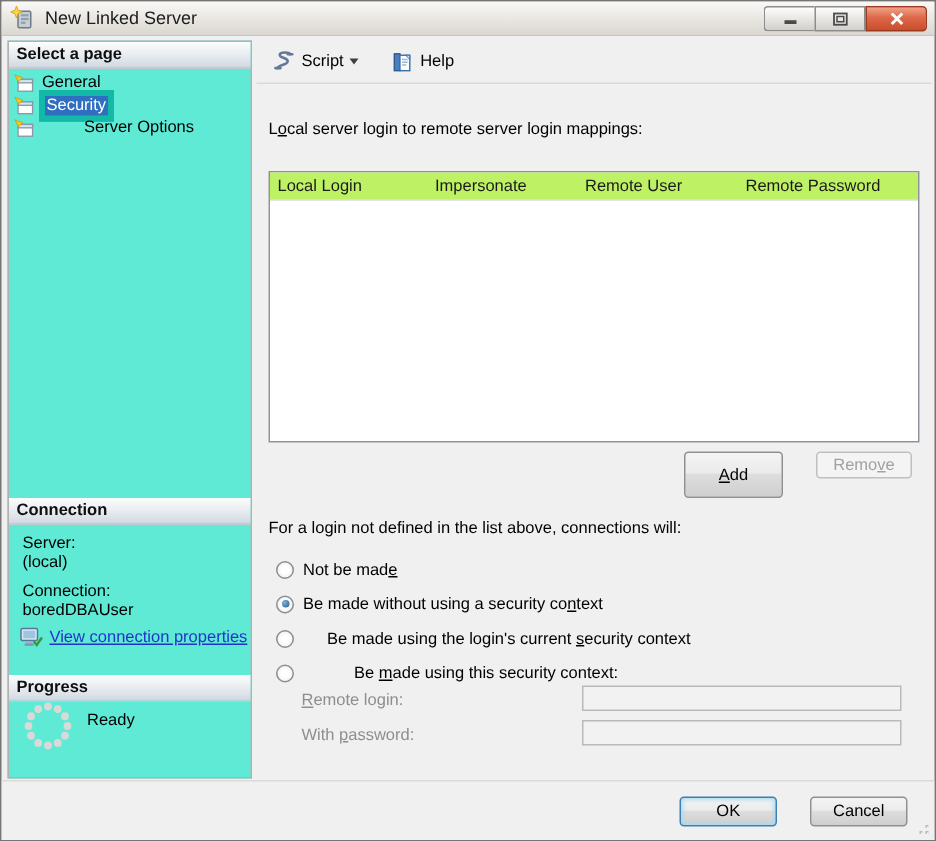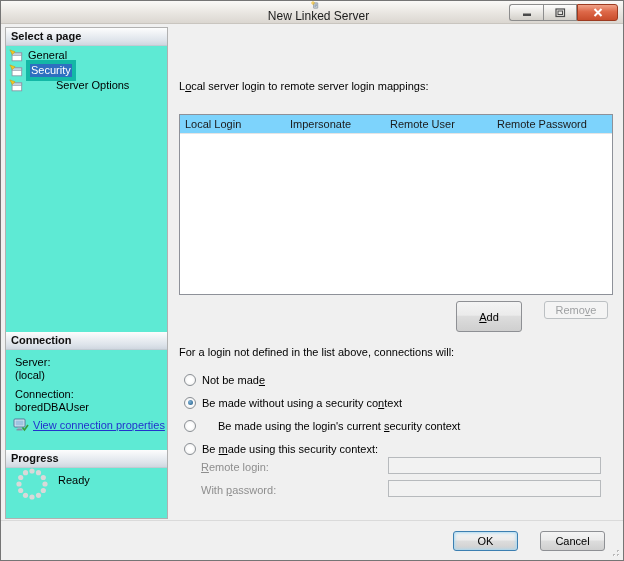--- a/index.html
+++ b/index.html
@@ -2,21 +2,21 @@
 <html><head>
 <meta charset="utf-8">
 <style>
   html,body{margin:0;padding:0;background:#fff;}
   .window{position:relative;width:624px;height:561px;box-sizing:border-box;
     background:#f0f0f0;border:1px solid #757575;overflow:hidden;
     font-family:"Liberation Sans",sans-serif;font-size:11px;color:#000;}
   
   .titlebar{position:absolute;left:0;top:0;right:0;height:22px;
     background:linear-gradient(#faf9f7,#e7e4df 60%,#dbd7d1);
-    border-bottom:1px solid #c9c5bf;display:flex;align-items:center;padding-left:6px;flex-direction:column;}
+    border-bottom:1px solid #c9c5bf;display:flex;align-items:center;padding-left:6px;}
   .title-text{margin-left:7px;font-size:12px;color:#1c1c1c;}
   .win-buttons{position:absolute;right:5px;top:3px;display:flex;}
   .win-btn{width:34px;height:17px;box-sizing:border-box;border:1px solid #8d8d8d;
     background:linear-gradient(#fdfdfd,#e9e7e3 50%,#d3d0ca);
     display:flex;align-items:center;justify-content:center;cursor:default;}
   .win-btn.min{border-radius:3px 0 0 3px;border-right:none;}
   .win-btn.close{width:41px;border-radius:0 3px 3px 0;border-color:#9a examine;
     border-color:#9c3a20;background:linear-gradient(#f0a288,#dd6848 45%,#c94d2c);}
   
   .sidebar{position:absolute;left:4px;top:26px;width:163px;height:492px;
@@ -37,21 +37,21 @@
   .tool-btn{display:flex;align-items:center;padding:2px 4px;margin-left:6px;cursor:default;}
   .tool-btn span{margin-left:4px;}
   .drop-arrow{width:0;height:0;border-left:3.5px solid transparent;border-right:3.5px solid transparent;
     border-top:4px solid #3f3f3f;margin-left:6px;}
   
   .lbl-static{position:absolute;color:#000;}
   .mn{text-decoration:underline;}
   .grid{position:absolute;left:178px;top:113px;width:434px;height:181px;
     background:#fff;border:1px solid #8e9199;box-sizing:border-box;}
   .grid-header{display:flex;height:18px;line-height:18px;border-bottom:1px solid #e4e4e4;
-    background:#7dd3fc;color:#1b1b1b;}
+    background:#bef264;color:#1b1b1b;}
   .gh{box-sizing:border-box;padding-left:5px;}
   .gh.c1{width:105px;}.gh.c2{width:100px;}.gh.c3{width:107px;}.gh.c4{flex:1;}
   .btn{position:absolute;box-sizing:border-box;border:1px solid #8e9094;border-radius:3px;
     background:linear-gradient(#f4f4f4,#ebebeb 45%,#dddddd 50%,#cfcfcf);
     font-family:"Liberation Sans",sans-serif;font-size:11px;color:#000;
     display:flex;align-items:center;justify-content:center;cursor:default;}
   .btn.default{border-color:#3c7fb1;box-shadow:inset 0 0 3px 1px #a9d9f2;border-radius:3px;}
   .btn.disabled{background:#f4f4f4;border-color:#bcc0c3;color:#9fa1a3;text-align:right;}
   .radio-row{position:absolute;left:183px;height:15px;display:flex;align-items:center;}
   .radio{width:12px;height:12px;box-sizing:border-box;border:1px solid #8a8f94;border-radius:50%;
@@ -159,20 +159,40 @@
           <circle cx="6.7" cy="11.5" r="2.6"></circle>
           <circle cx="11.5" cy="6.7" r="2.6"></circle>
         <circle cx="18" cy="5" r="2.6"></circle>
           <circle cx="24.5" cy="6.7" r="2.6"></circle>
           <circle cx="29.3" cy="11.5" r="2.6"></circle>
       </g>
     </svg>
     <span class="side-text" style="left:52px;top:446px;">Ready</span>
   </div>
 
+  <div class="toolbar">
+    <div class="tool-btn">
+      <svg width="16" height="16" viewBox="0 0 16 16">
+        <path d="M12.5 3.2 C12.5 1.6 5.5 1.6 5.5 3.6 C5.5 5.6 10.8 5.4 10.8 7.8 C10.8 10.4 4.2 10.2 4.2 12.4" fill="none" stroke="#64789a" stroke-width="1.7" stroke-linecap="round"></path>
+        <path d="M2.6 12.4 L6 12.4" stroke="#64789a" stroke-width="1.7" stroke-linecap="round"></path>
+        <path d="M11 3.2 L13.8 3.2" stroke="#64789a" stroke-width="1.7" stroke-linecap="round"></path>
+      </svg>
+      <span>Script</span>
+      <span class="drop-arrow"></span>
+    </div>
+    <div class="tool-btn" style="margin-left:14px;">
+      <svg width="15" height="15" viewBox="0 0 16 16">
+        <rect x="2" y="2" width="4" height="12" fill="#4a7fc1" stroke="#2d5a8e"></rect>
+        <rect x="6" y="3" width="7" height="11" fill="#fff" stroke="#3a6ea5"></rect>
+        <path d="M13 3 L13 6 L10 3 Z" fill="#cfe0f2" stroke="#3a6ea5" stroke-width="0.7"></path>
+        <path d="M7.5 6 h4 M7.5 8 h4 M7.5 10 h3" stroke="#9db8d2" stroke-width="1"></path>
+      </svg>
+      <span>Help</span>
+    </div>
+  </div>
 
   <span class="lbl-static" style="left:178px;top:79px;"><span>L</span><span class="mn">o</span><span>cal server login to remote server login mappings:</span></span>
 
   <div class="grid">
     <div class="grid-header">
       <div class="gh c1">Local Login</div>
       <div class="gh c2">Impersonate</div>
       <div class="gh c3">Remote User</div>
       <div class="gh c4">Remote Password</div>
     </div>
@@ -193,21 +213,21 @@
     <span class="radio-label"><span>Not be mad</span><span class="mn">e</span><span></span></span>
   </div>
   <div class="radio-row" style="top:394px;">
     <span class="radio checked"></span>
     <span class="radio-label"><span>Be made without using a security co</span><span class="mn">n</span><span>text</span></span>
   </div>
   <div class="radio-row" style="top:417px;gap:16px;">
     <span class="radio"></span>
     <span class="radio-label"><span>Be made using the login's current </span><span class="mn">s</span><span>ecurity context</span></span>
   </div>
-  <div class="radio-row" style="top:440px;">
+  <div class="radio-row" style="top:440px;gap:34px;">
     <span class="radio"></span>
     <span class="radio-label"><span>Be </span><span class="mn">m</span><span>ade using this security context:</span></span>
   </div>
 
   <span class="sub-label" style="top:460px;"><span></span><span class="mn">R</span><span>emote login:</span></span>
   <input class="tfield" style="top: 456px;" disabled="" value="">
   <span class="sub-label" style="top:483px;"><span>With </span><span class="mn">p</span><span>assword:</span></span>
   <input class="tfield" style="top: 479px;" disabled="" value="">
 
   <div class="footer">

